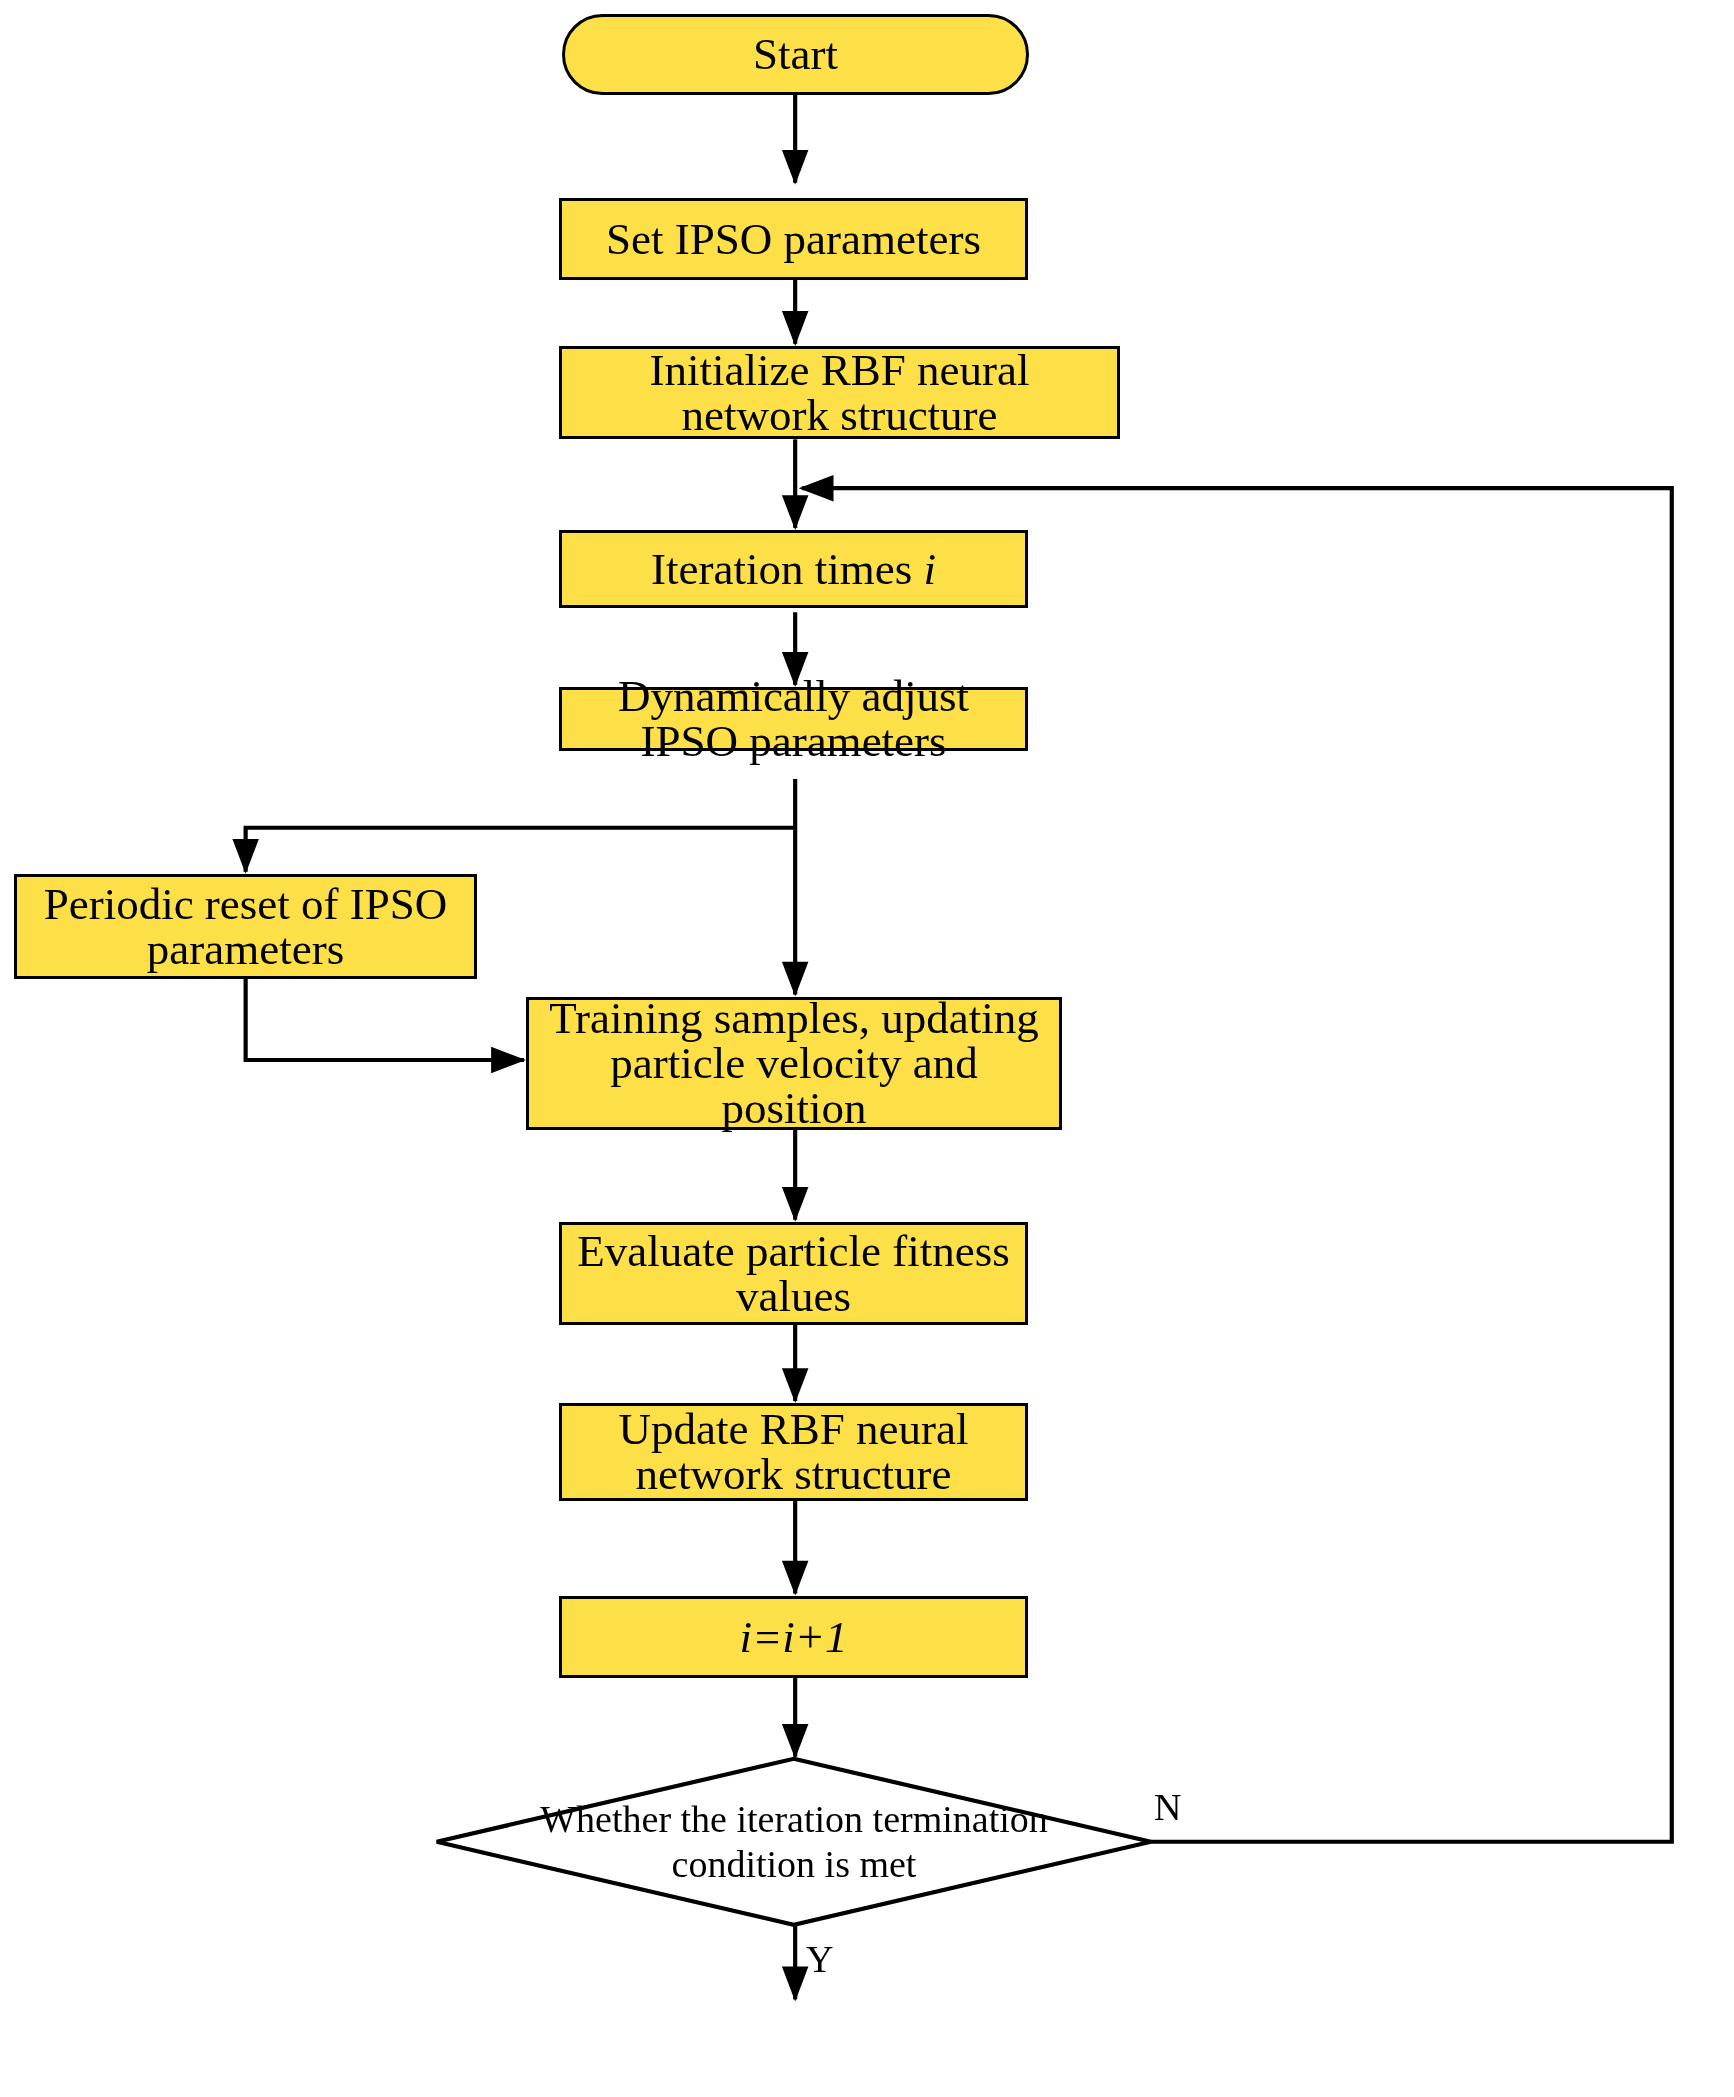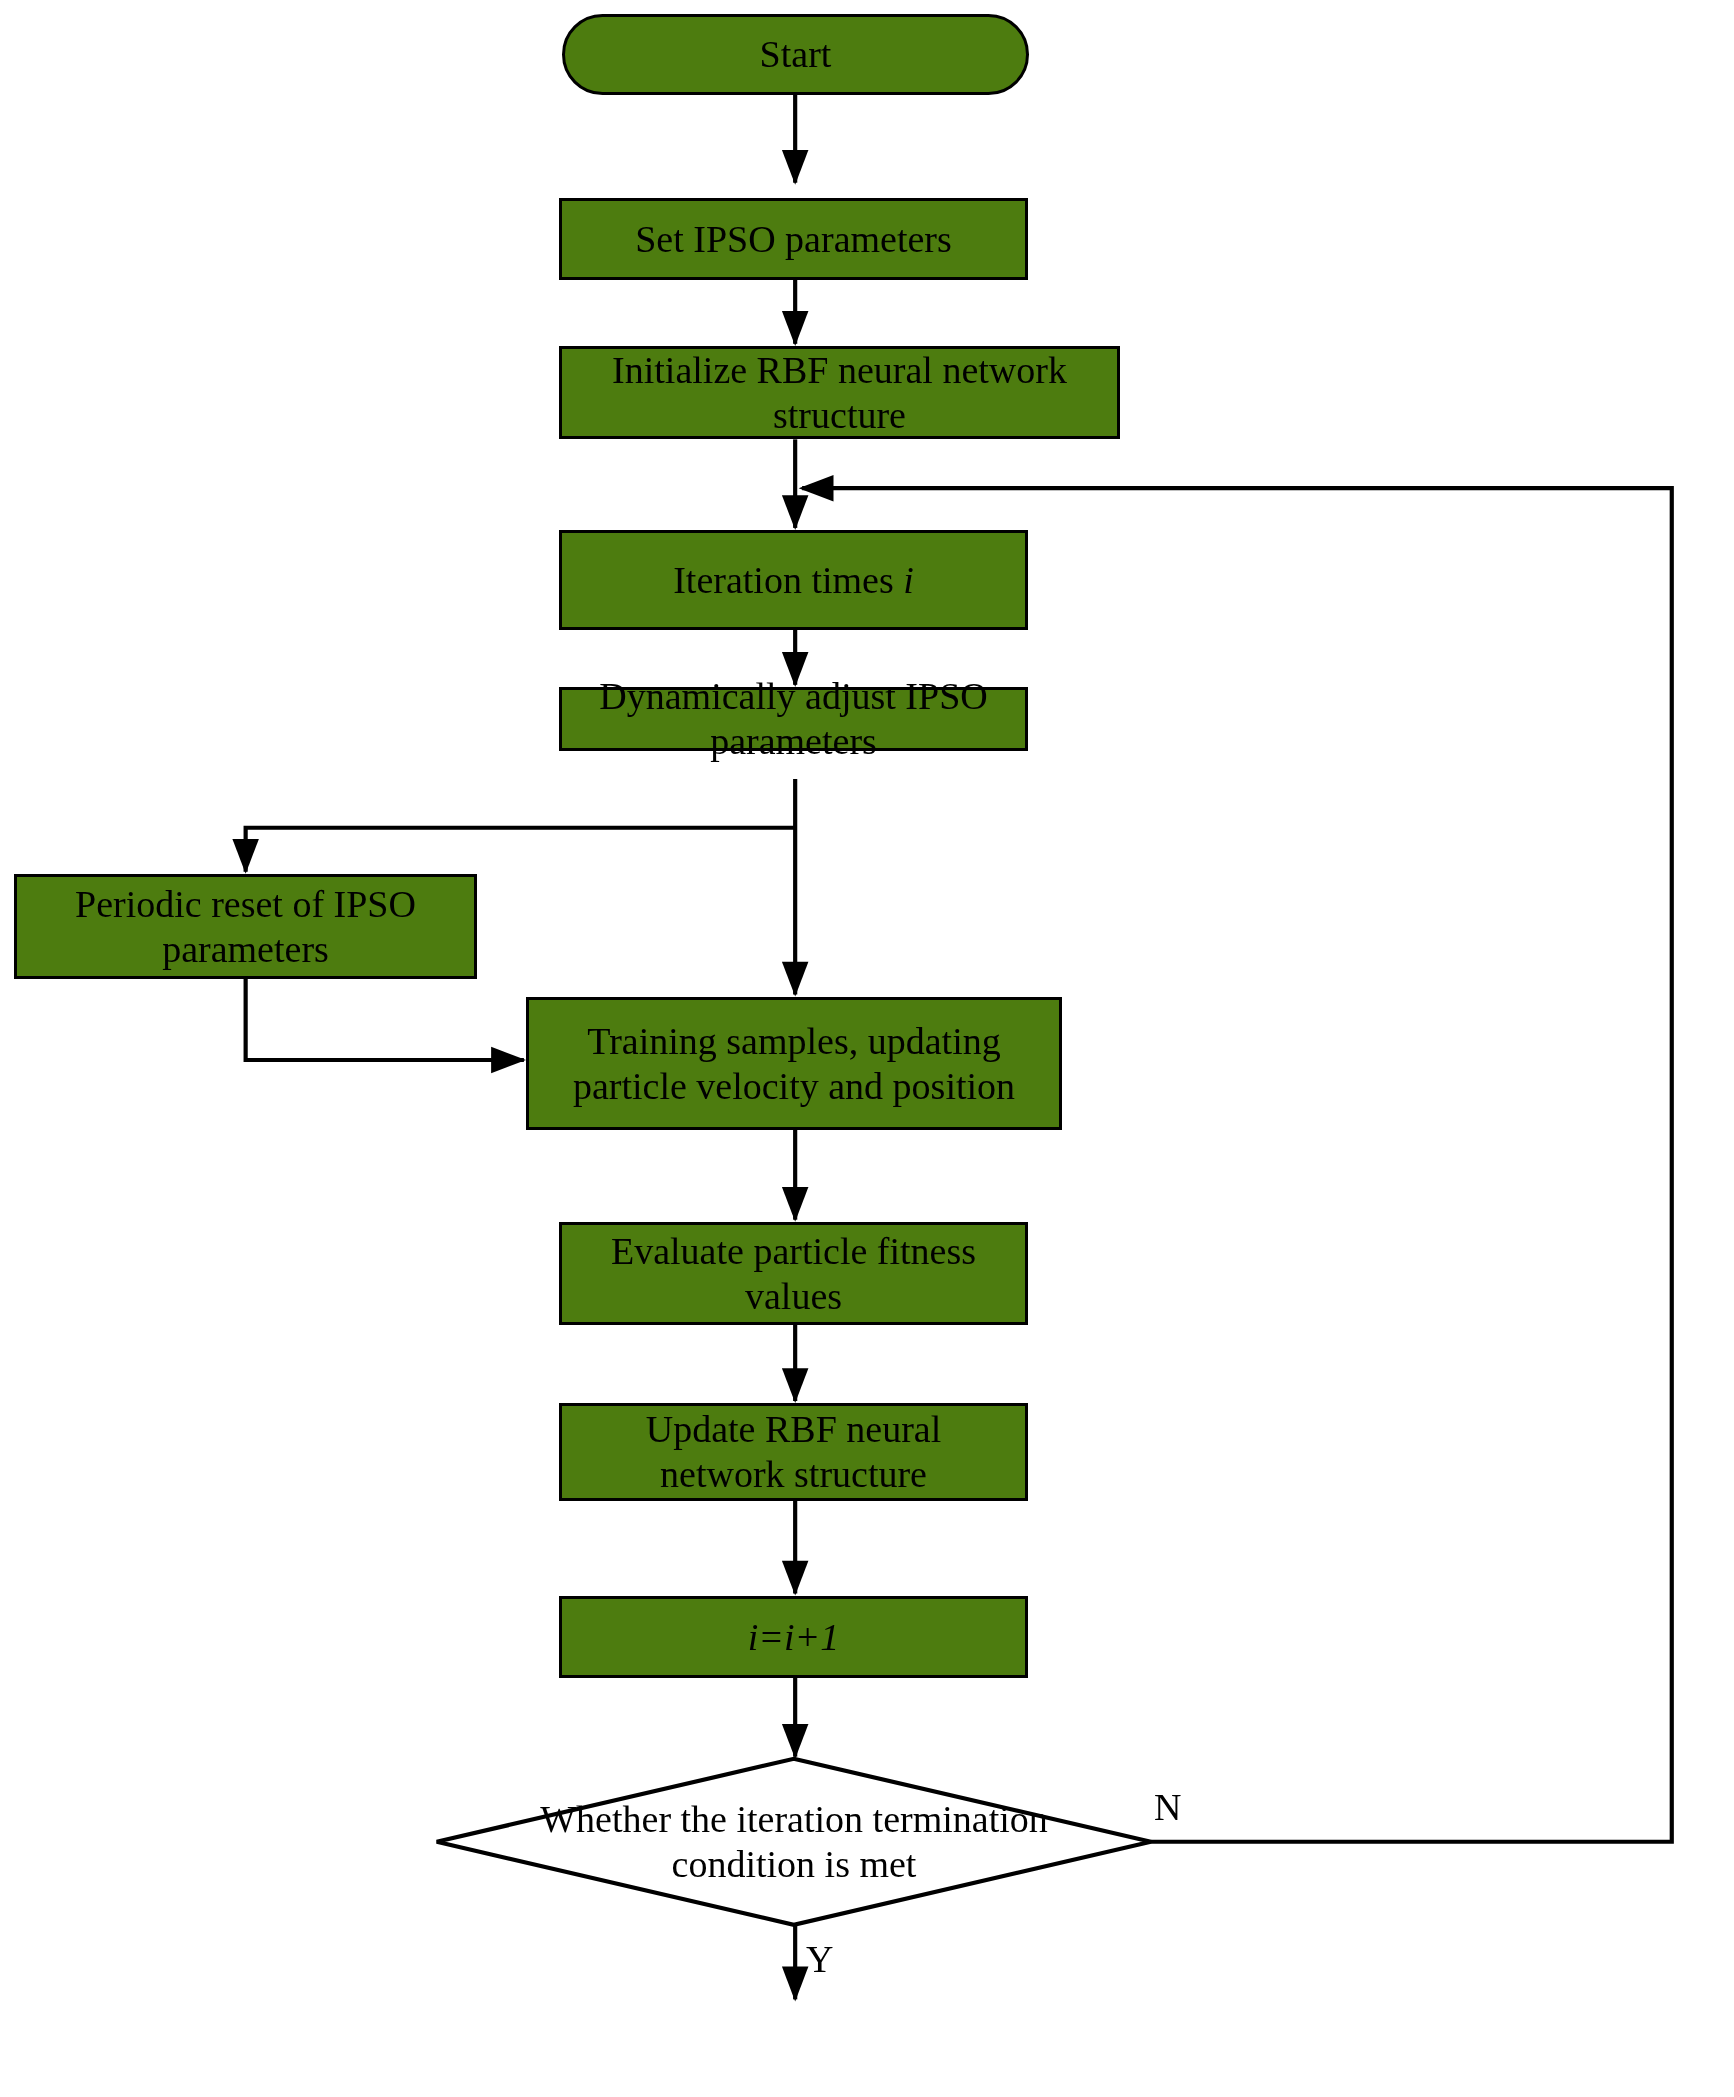--- a/index.html
+++ b/index.html
@@ -36,26 +36,26 @@
   }
   .connectors polygon.diamond {
     fill: #ffffff;
     stroke: #000000;
     stroke-width: 6;
   }
   .node {
     position: absolute;
     box-sizing: border-box;
     border: 3.5px solid #000000;
-    background: #4d7c0f;
+    background: #fde047;
     display: flex;
     align-items: center;
     justify-content: center;
     text-align: center;
-    font-size: 38px;
+    font-size: 45px;
     line-height: 45px;
     z-index: 2;
   }
   .terminator {
     border-radius: 42px;
   }
   .decision-label {
     position: absolute;
     display: flex;
     align-items: center;
@@ -156,21 +156,21 @@
   </div>
 
   <div class="node" style="left:559px; top:198px; width:469px; height:82px; padding:0 10.5px;">
     <span>Set IPSO parameters</span>
   </div>
 
   <div class="node" style="left:559px; top:346px; width:561px; height:93px; padding:0 10.5px;">
     <span>Initialize RBF neural network structure</span>
   </div>
 
-  <div class="node" style="left:559px; top:530px; width:469px; height:100px; padding:0 10.5px;">
+  <div class="node" style="left:559px; top:530px; width:469px; height:78px; padding:0 10.5px;">
     <span><span>Iteration times </span><span class="italic">i</span></span>
   </div>
 
   <div class="node" style="left:559px; top:687px; width:469px; height:64px; padding:0 10.5px;">
     <span>Dynamically adjust IPSO parameters</span>
   </div>
 
   <div class="node" style="left:14px; top:874px; width:463px; height:105px; padding:0 10.5px;justify-content:flex-end;">
     <span>Periodic reset of IPSO parameters</span>
   </div>

